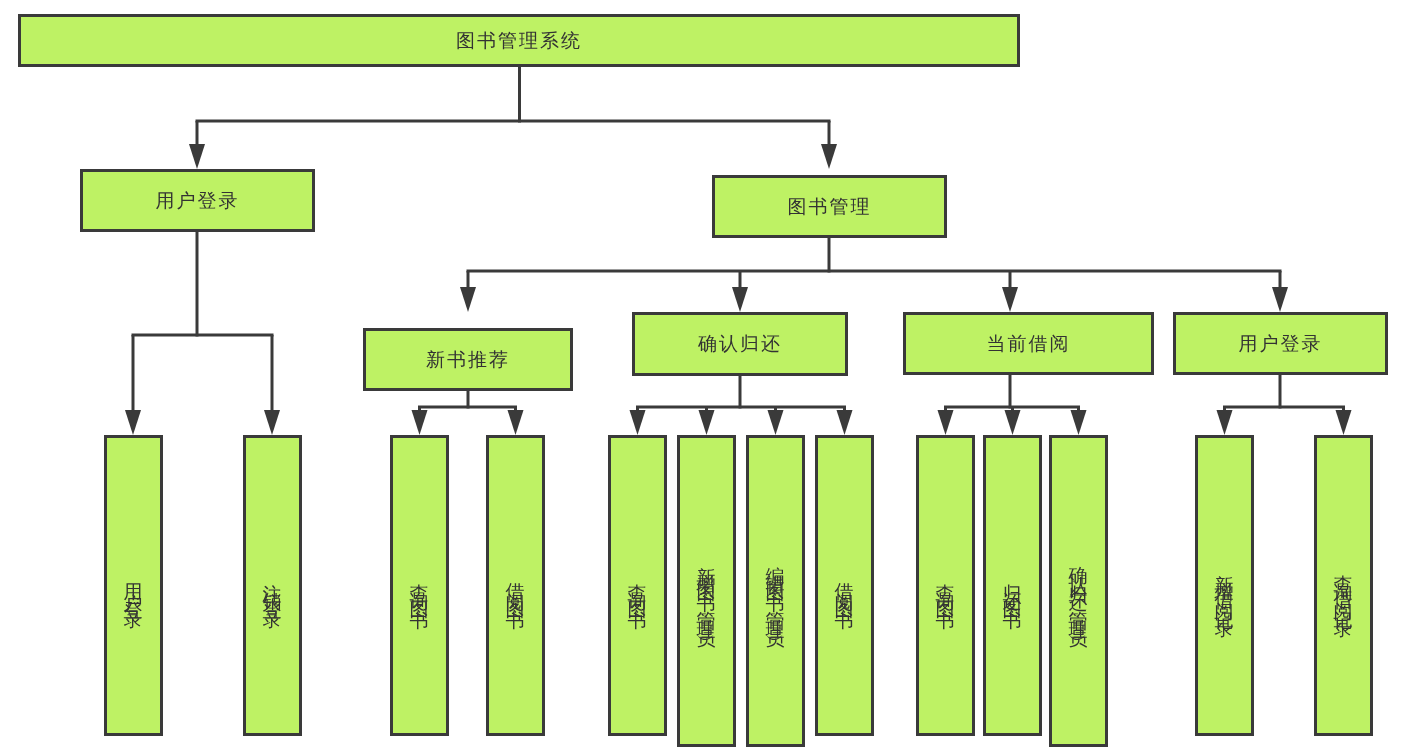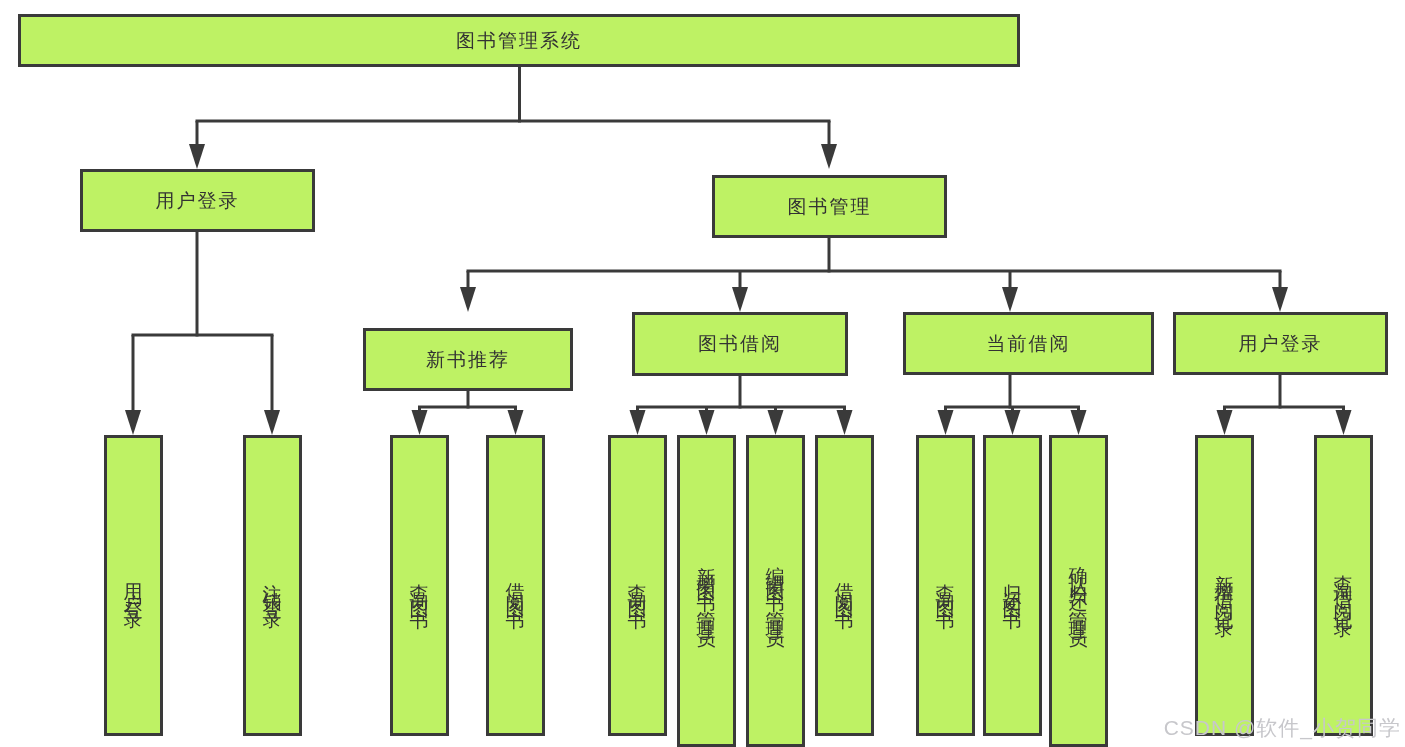--- a/index.html
+++ b/index.html
@@ -142,21 +142,21 @@
       </g>
     </g>
   </svg>
 
   <div class="node node-h node-root" style="left:18px; top:14px; width:1002px; height:53px">图书管理系统</div>
 
   <div class="node node-h" style="left:80px; top:169px; width:235px; height:63px">用户登录</div>
   <div class="node node-h" style="left:712px; top:175px; width:235px; height:63px">图书管理</div>
 
   <div class="node node-h" style="left:363px; top:328px; width:210px; height:63px">新书推荐</div>
-  <div class="node node-h" style="left:632px; top:312px; width:216px; height:64px">图书借阅</div>
+  <div class="node node-h" style="left:632px; top:312px; width:216px; height:64px">确认归还</div>
   <div class="node node-h" style="left:903px; top:312px; width:251px; height:63px">当前借阅</div>
   <div class="node node-h" style="left:1173px; top:312px; width:215px; height:63px">用户登录</div>
 
   <div class="node node-v" style="left:104px; top:435px; width:59px; height:301px">
     <span>用户登录</span>
   </div>
   <div class="node node-v" style="left:243px; top:435px; width:59px; height:301px">
     <span>注销登录</span>
   </div>
 
@@ -190,15 +190,14 @@
     <span>确认归还（管理员）</span>
   </div>
 
   <div class="node node-v" style="left:1195px; top:435px; width:59px; height:301px">
     <span>新增借阅记录</span>
   </div>
   <div class="node node-v" style="left:1314px; top:435px; width:59px; height:301px">
     <span>查询借阅记录</span>
   </div>
 
-  <div class="watermark">CSDN @软件_小贺同学</div>
 
 </div>
 
 </body></html>

